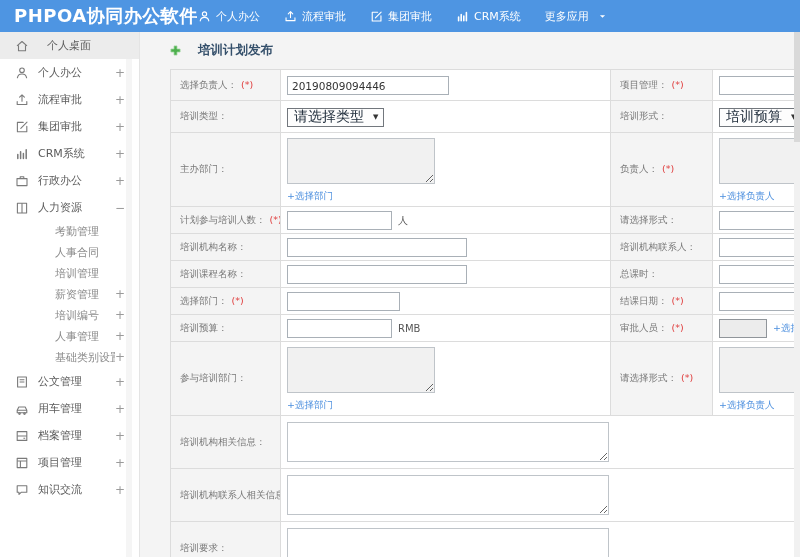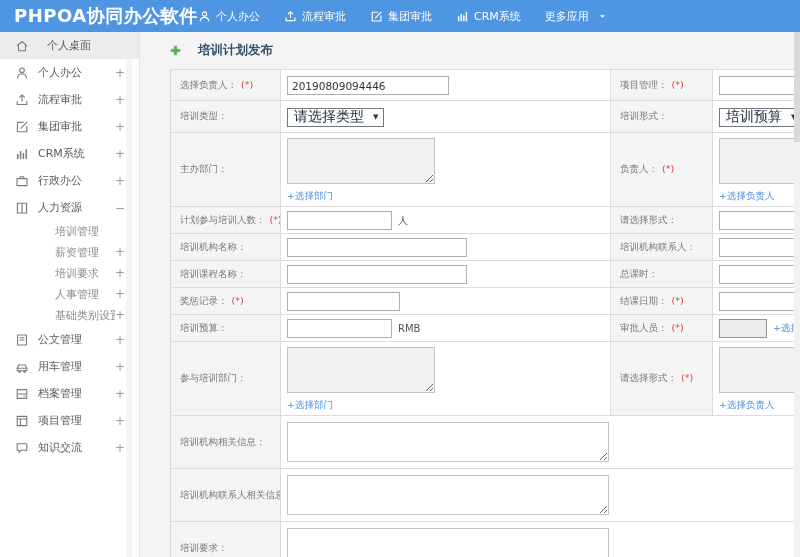--- a/index.html
+++ b/index.html
@@ -197,29 +197,37 @@
               <rect x="2.4" y="2.2" width="9.2" height="9.8"></rect>
               <path d="M7 2.2v9.8"></path>
             </svg>
           </span>
         <span class="slb">人力资源</span>
         <span class="sexp">−</span>
       </div>
 
       <div class="schildren">
         <div class="schild">
+            <span class="slb">考勤管理</span>
+            <span class="sexp"></span>
+          </div>
+        <div class="schild">
+            <span class="slb">人事合同</span>
+            <span class="sexp"></span>
+          </div>
+        <div class="schild">
             <span class="slb">培训管理</span>
             <span class="sexp"></span>
           </div>
         <div class="schild">
             <span class="slb">薪资管理</span>
             <span class="sexp">+</span>
           </div>
         <div class="schild">
-            <span class="slb">培训要求</span>
+            <span class="slb">培训编号</span>
             <span class="sexp">+</span>
           </div>
         <div class="schild">
             <span class="slb">人事管理</span>
             <span class="sexp">+</span>
           </div>
         <div class="schild">
             <span class="slb">基础类别设置</span>
             <span class="sexp">+</span>
           </div>
@@ -345,21 +353,21 @@
         </tr>
 
         <tr class="r6">
           <td class="lbl"><span>培训课程名称：</span></td>
           <td class="fld"><input class="ti w180" style=""></td>
           <td class="lbl"><span>总课时：</span></td>
           <td class="fld"><input class="ti wR" style=""></td>
         </tr>
 
         <tr class="r7">
-          <td class="lbl"><span>奖惩记录：</span><em class="req">(*)</em></td>
+          <td class="lbl"><span>选择部门：</span><em class="req">(*)</em></td>
           <td class="fld"><input class="ti w113" style=""></td>
           <td class="lbl"><span>结课日期：</span><em class="req">(*)</em></td>
           <td class="fld"><input class="ti wR" style=""></td>
         </tr>
 
         <tr class="r8">
           <td class="lbl"><span>培训预算：</span></td>
           <td class="fld"><input class="ti w105" style=""><span class="sfx">RMB</span></td>
           <td class="lbl"><span>审批人员：</span><em class="req">(*)</em></td>
           <td class="fld"><input class="ti w48 gray" readonly="" style=""><a class="plink inline">+选择审批人员</a></td>

